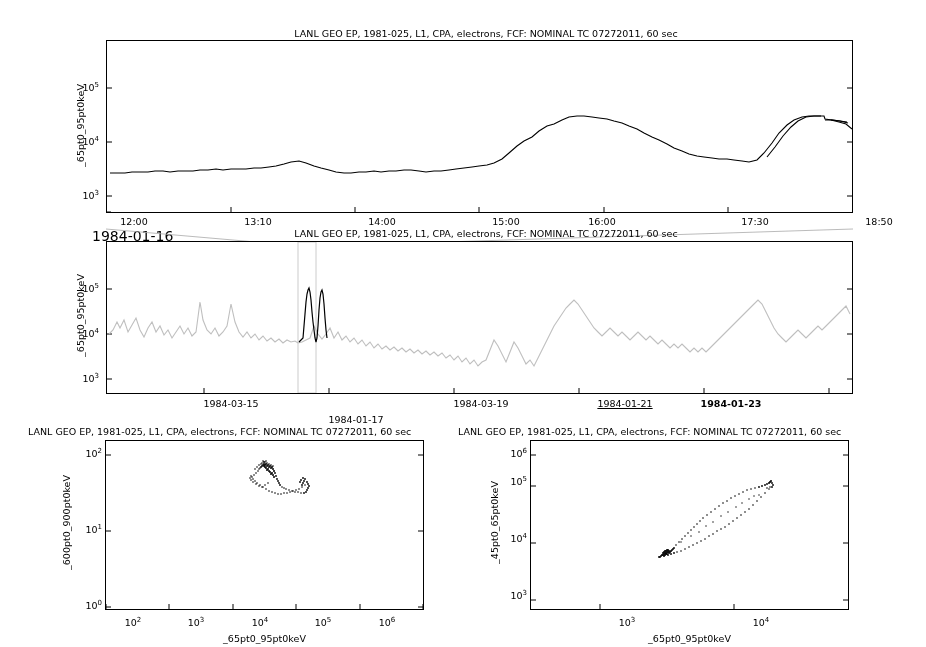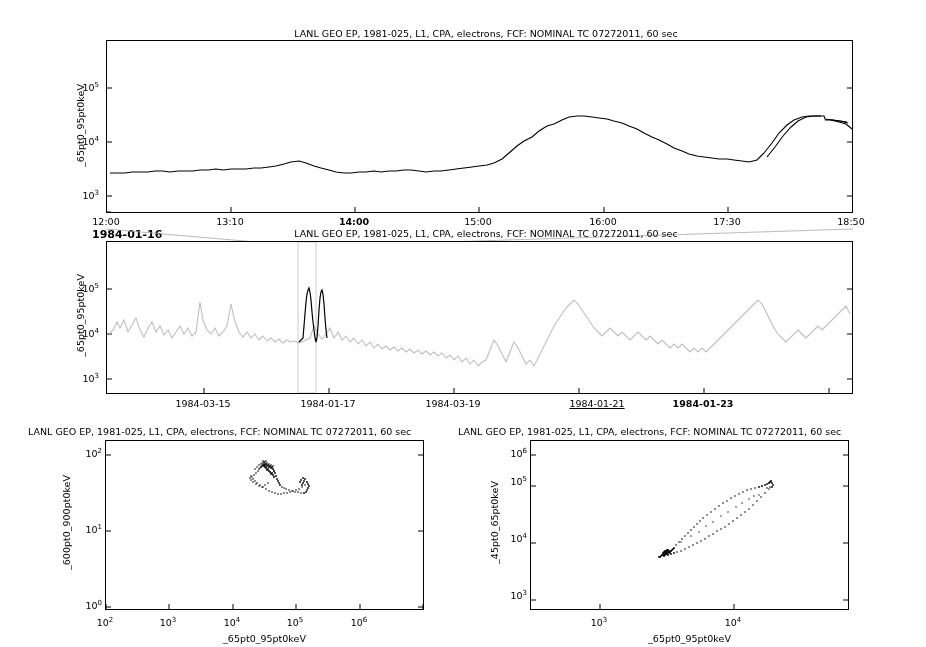--- a/index.html
+++ b/index.html
@@ -50,38 +50,38 @@
     white-space: nowrap;
     text-align: center;
   }
   .tick-label {
     position: absolute;
     font-size: 9.5px;
     white-space: nowrap;
   }
   .tick-label.xt {
     transform: translateX(-50%);
+    margin-left: 28px;
   }
   .tick-label.yt {
     transform: translateY(-50%);
     text-align: right;
   }
   .sup {
     font-size: 7px;
     vertical-align: super;
   }
   .connector {
     position: absolute;
     pointer-events: none;
   }
   .secondary-date {
     position: absolute;
-    font-size: 11px;
+    font-size: 14px;
     white-space: nowrap;
-    font-weight: bold;
   }
 </style>
 </head>
 <body>
 
 <div class="page">
 
   <div class="plot-title" style="left:113px; top:28px; width:746px;">LANL GEO EP, 1981-025, L1, CPA, electrons, FCF: NOMINAL TC 07272011, 60 sec</div>
 
   <div class="ylabel" style="left:-5px; top:120px; width:170px;">_65pt0_95pt0keV</div>
@@ -110,23 +110,23 @@
 
       <polyline fill="none" stroke="#000000" stroke-width="1.1" points="3,132 10,132 18,132 25,131 33,131 41,131 48,130 56,130 63,131 71,130 78,130 86,130 93,129 101,129 109,128 116,129 124,128 131,128 139,128 147,127 154,127 162,126 169,125 177,123 184,121 192,120 199,122 207,125 214,127 222,129 229,131 237,132 244,132 252,131 259,131 267,130 274,131 282,130 289,130 297,129 304,129 312,130 319,131 327,130 334,130 342,129 349,128 357,127 365,126 372,125 380,124 387,122 395,118 402,112 410,105 417,100 425,96 432,90 440,85 447,83 455,79 462,76 470,75 477,75 485,76 492,77 500,78 507,80 515,82 522,85 530,88 537,92 545,96 552,99 560,103 567,107 575,110 582,113 590,115 597,116 605,117 612,118 620,118 627,119 635,120 642,121 650,119 657,112 665,102 672,92 680,84 687,79 695,76 702,75 710,75 717,75 718,78 725,79 733,80 740,81"></polyline>
       <polyline fill="none" stroke="#000000" stroke-width="1.1" points="718,79 726,79 733,80 741,82"></polyline>
       <polyline fill="none" stroke="#000000" stroke-width="1.1" points="660,116 668,106 676,95 684,86 691,80 699,76 707,75 714,75"></polyline>
       <polyline fill="none" stroke="#000000" stroke-width="1.1" points="724,79 732,81 739,83 745,88"></polyline>
     </svg>
   </div>
 
   <div class="tick-label xt" style="left:106px; top:216px;">12:00</div>
   <div class="tick-label xt" style="left:230px; top:216px;">13:10</div>
-  <div class="tick-label xt" style="left:354px; top:216px;font-weight:bold;">14:00</div>
+  <div class="tick-label xt" style="left:354px; top:216px;">14:00</div>
   <div class="tick-label xt" style="left:478px; top:216px;text-align:right;">15:00</div>
-  <div class="tick-label xt" style="left:603px; top:216px;">16:00</div>
+  <div class="tick-label xt" style="left:574px; top:216px;">16:00</div>
   <div class="tick-label xt" style="left:727px; top:216px;">17:30</div>
   <div class="tick-label xt" style="left:851px; top:216px;">18:50</div>
 
   <div class="secondary-date" style="left:92px; top:228px;">1984-01-16</div>
 
   <svg class="connector" style="left:106px; top:227px; width:747px; height:20px;" width="747" height="20">
     <line x1="0" y1="2" x2="196" y2="19" stroke="#aaaaaa" stroke-width="0.8"></line>
     <line x1="747" y1="2" x2="213" y2="19" stroke="#aaaaaa" stroke-width="0.8"></line>
   </svg>
 
@@ -157,21 +157,21 @@
 
       <rect x="191" y="0" width="18" height="151" fill="none" stroke="#cccccc" stroke-width="1"></rect>
 
       <polyline fill="none" stroke="#bfbfbf" stroke-width="1.1" points="2,92 6,88 10,80 13,86 17,78 21,90 25,83 29,76 33,88 37,95 41,86 45,80 49,90 53,84 57,93 61,88 65,96 69,90 73,84 77,92 81,86 85,94 89,90 93,60 96,78 100,88 104,92 108,86 112,94 116,90 120,84 124,62 128,80 132,90 136,95 140,90 144,96 148,92 152,98 156,94 160,99 164,96 168,100 172,97 176,101 180,98 184,100 188,99 191,101 195,100 199,98 203,96 207,84 211,92 215,97 219,92 223,86 227,96 231,90 235,98 239,94 243,100 247,96 251,102 255,98 259,104 263,100 267,106 271,102 275,107 279,104 283,108 287,105 291,109 295,106 299,110 303,107 307,111 311,108 315,112 319,109 323,113 327,110 331,114 335,111 339,116 343,113 347,118 351,114 355,120 359,116 363,122 367,118 371,124 375,120 379,118 383,108 387,98 391,104 395,112 399,120 403,110 407,100 411,106 415,114 419,122 423,118 427,124 431,116 435,108 439,100 443,92 447,84 451,78 455,72 459,66 463,62 467,58 471,62 475,68 479,74 483,80 487,86 491,90 495,94 499,90 503,86 507,90 511,94 515,90 519,94 523,98 527,94 531,90 535,94 539,98 543,94 547,98 551,102 555,98 559,102 563,106 567,102 571,106 575,102 579,106 583,110 587,106 591,110 595,106 599,110 603,106 607,102 611,98 615,94 619,90 623,86 627,82 631,78 635,74 639,70 643,66 647,62 651,58 655,62 659,70 663,78 667,86 671,92 675,96 679,100 683,96 687,92 691,88 695,92 699,96 703,92 707,88 711,84 715,88 719,84 723,80 727,76 731,72 735,68 739,64 743,72"></polyline>
 
       <polyline fill="none" stroke="#000000" stroke-width="1.2" points="192,100 194,98 196,96 197,84 198,72 199,60 200,52 201,48 202,46 203,50 204,58 205,70 206,80 207,88 208,96 209,100 210,96 211,84 212,68 213,56 214,50 215,48 216,52 217,62 218,76 219,88 220,96"></polyline>
     </svg>
   </div>
 
   <div class="tick-label xt" style="left:203px; top:398px;">1984-03-15</div>
-  <div class="tick-label xt" style="left:328px; top:398px;">1984-01-17</div>
+  <div class="tick-label xt" style="left:328px; top:414px;">1984-01-17</div>
   <div class="tick-label xt" style="left:453px; top:398px;">1984-03-19</div>
   <div class="tick-label xt" style="left:597px; top:398px;text-decoration:underline;">1984-01-21</div>
   <div class="tick-label xt" style="left:703px; top:398px;font-weight:bold;">1984-01-23</div>
 
   <div class="plot-title" style="left:28px; top:426px; width:440px; text-align:left;">LANL GEO EP, 1981-025, L1, CPA, electrons, FCF: NOMINAL TC 07272011, 60 sec</div>
 
   <div class="ylabel" style="left:-19px; top:517px; width:170px;">_600pt0_900pt0keV</div>
 
   <div class="tick-label yt" style="left:78px; top:605px; width:24px;"><span>10</span><span class="sup">0</span></div>
   <div class="tick-label yt" style="left:78px; top:529px; width:24px;"><span>10</span><span class="sup">1</span></div>

